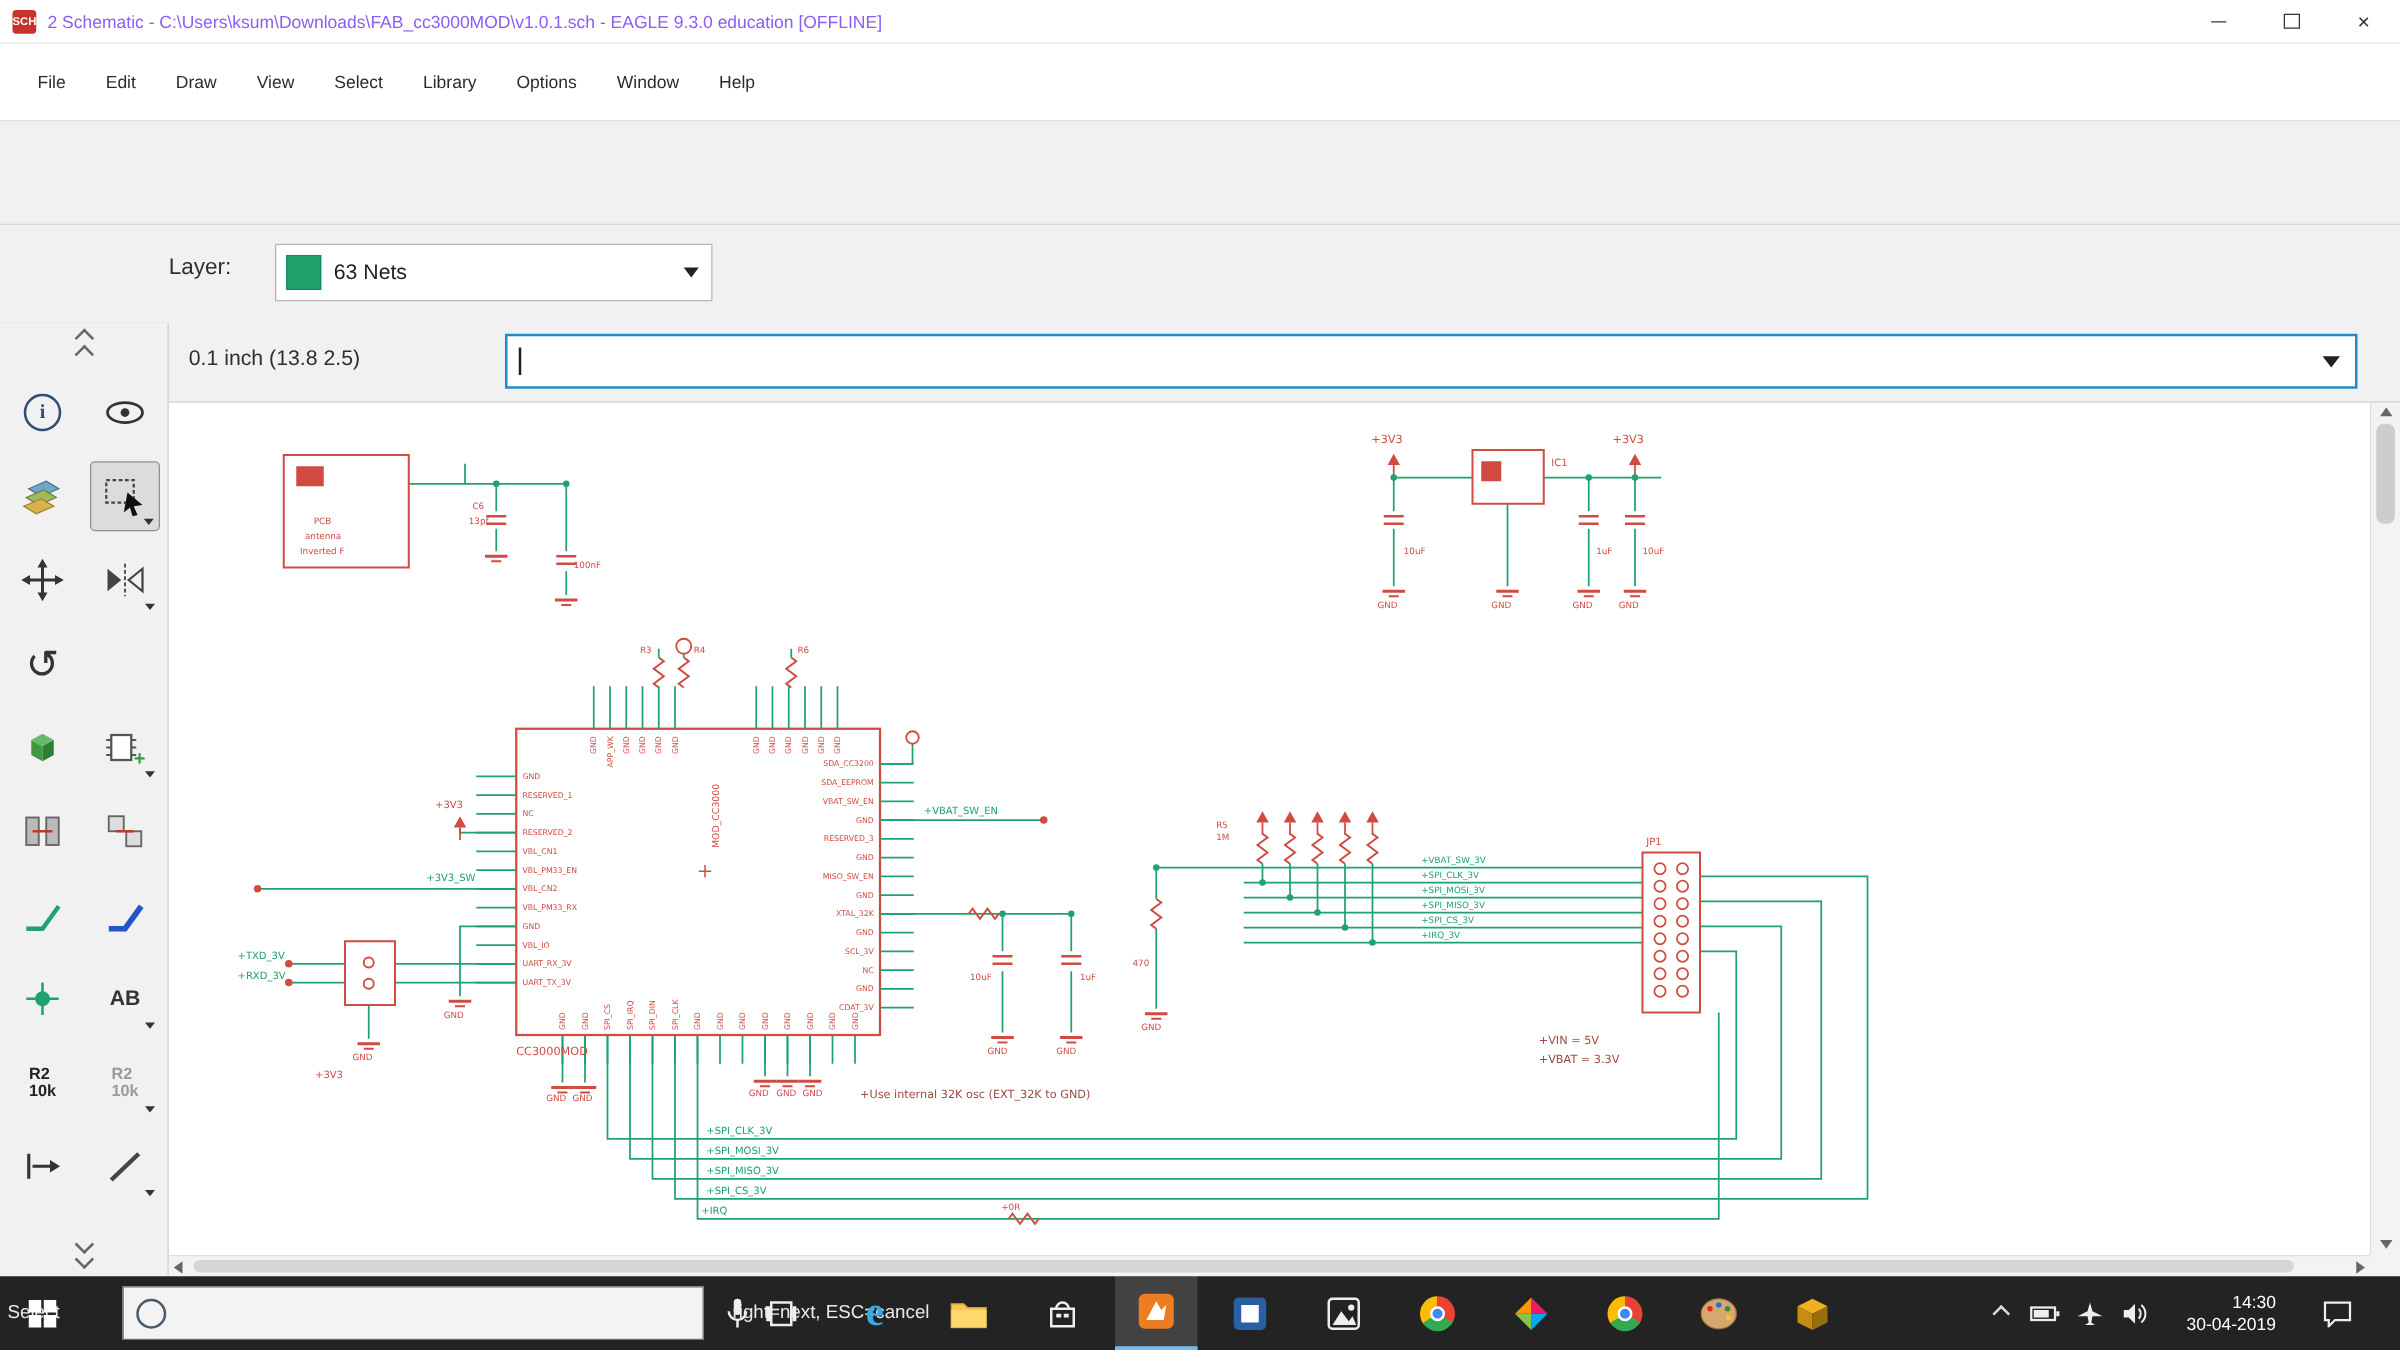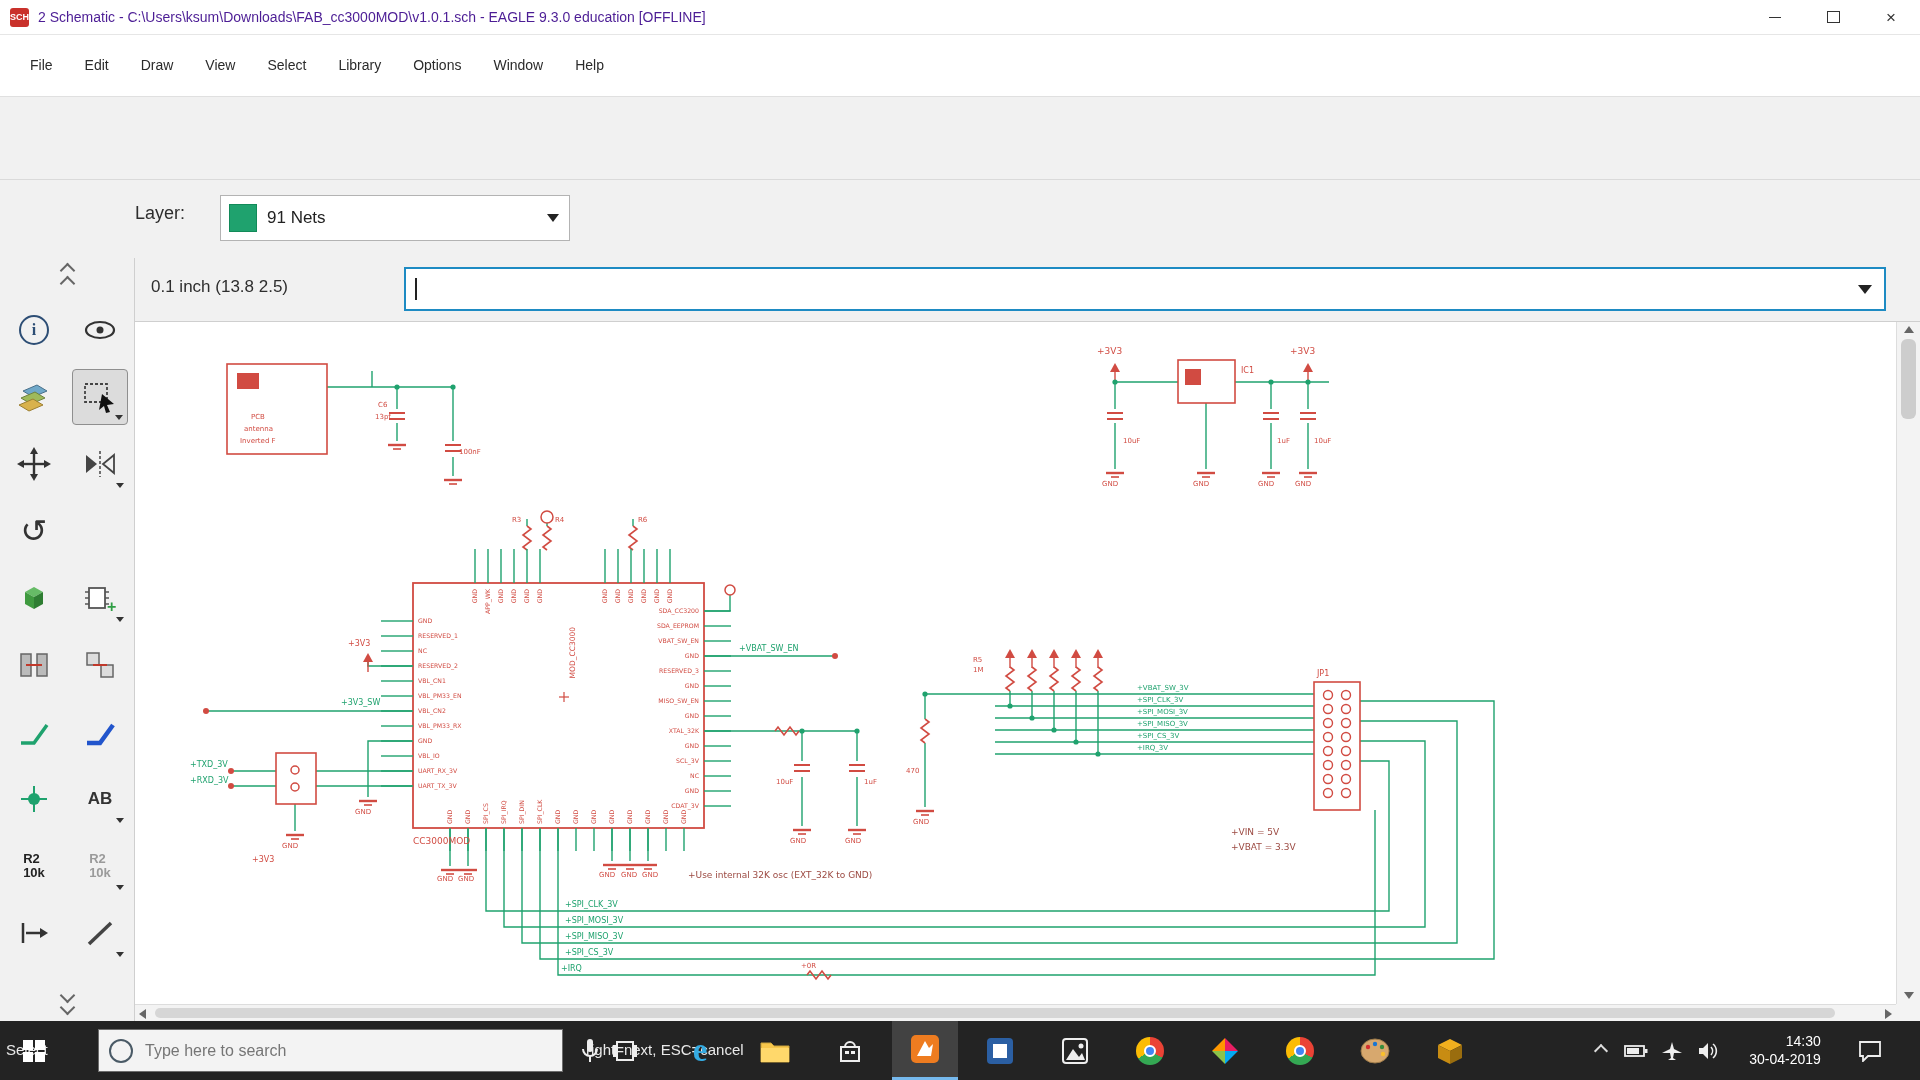--- a/index.html
+++ b/index.html
@@ -3,21 +3,21 @@
 <meta charset="utf-8">
 <style>
   html,body{margin:0;padding:0;}
   body{width:1920px;height:1080px;overflow:hidden;position:relative;background:#fff;
        font-family:"Liberation Sans",sans-serif;color:#222;}
   
   .titlebar{position:absolute;left:0;top:0;width:1920px;height:34px;background:#fff;
             border-bottom:1px solid #e6e6e6;display:flex;align-items:center;z-index:30;}
   .app-ico{width:19px;height:19px;margin:0 9px 0 10px;background:#c9312b;border-radius:3px;
            display:flex;align-items:center;justify-content:center;color:#fff;font-size:9px;font-weight:bold;}
-  .title-text{font-size:14px;color:#4c1d95;}
+  .title-text{font-size:14px;color:#8b5cf6;}
   .winbtns{margin-left:auto;display:flex;height:34px;}
   .winbtn{width:58px;height:34px;display:flex;align-items:center;justify-content:center;color:#333;}
   .glyph-min{width:12px;height:1px;background:#333;}
   .glyph-max{width:11px;height:10px;border:1px solid #333;}
   .glyph-close{font-size:17px;line-height:1;}
   
   .menubar{position:absolute;left:0;top:34px;width:1920px;height:62px;background:#fff;
            display:flex;align-items:center;padding-left:14px;box-sizing:border-box;z-index:29;}
   .menu-item{font-size:14px;color:#2b2b2b;padding:0 16px;cursor:default;}
   
@@ -273,21 +273,21 @@
         <line x1="13" y1="4" x2="13" y2="29"></line>
       <line x1="20" y1="4" x2="20" y2="29"></line>
         <line x1="27" y1="4" x2="27" y2="29"></line>
     </g>
   </svg>
     <span class="dd"></span>
 </div>
 <div style="position:absolute;left:135px;top:203px;font-size:18px;color:#2e2e2e;z-index:28;">Layer:</div>
 <div class="combo" style="left:220px;top:195px;width:350px;height:46px;z-index:28;">
   <span id="layer-swatch" style="width: 26px; height: 26px; margin-left: 8px; border: 1px solid rgb(18, 138, 89); display: inline-block; background: rgb(31, 162, 110);"></span>
-  <span style="font-size:17px;padding-left:10px;">91 Nets</span>
+  <span style="font-size:17px;padding-left:10px;">63 Nets</span>
   <span class="arrow"></span>
 </div>
 <div class="tbtn" style="left:587px">
   <svg width="34" height="34" viewBox="0 0 34 34">
     <polygon points="6,16 17,5 29,17 18,28" fill="#fff" stroke="#555" stroke-width="2"></polygon>
     <circle cx="14" cy="13" r="2.5" fill="none" stroke="#555" stroke-width="1.8"></circle>
   </svg>
 </div>
 <div class="sep" style="left:668px;top:196px;"></div>
 <div class="tbtn" style="left:686px">
@@ -880,21 +880,20 @@
     <svg width="24" height="24" viewBox="0 0 24 24">
       <rect x="1" y="1" width="10" height="10" fill="#fff"></rect>
         <rect x="13" y="1" width="10" height="10" fill="#fff"></rect>
       <rect x="1" y="13" width="10" height="10" fill="#fff"></rect>
         <rect x="13" y="13" width="10" height="10" fill="#fff"></rect>
     </svg>
   </div>
 
   <div class="searchbox">
     <div class="cortana-ring"></div>
-    <input placeholder="Type here to search" style="">
   </div>
 
   <div class="tb-item" style="left:566px;width:48px;">
     <svg width="18" height="26" viewBox="0 0 18 26">
       <rect x="6" y="1" width="6" height="13" rx="3" fill="#eee"></rect>
       <path d="M2,11 a7,7 0 0 0 14,0" fill="none" stroke="#eee" stroke-width="2"></path>
       <line x1="9" y1="18" x2="9" y2="24" stroke="#eee" stroke-width="2"></line>
     </svg>
   </div>
 

